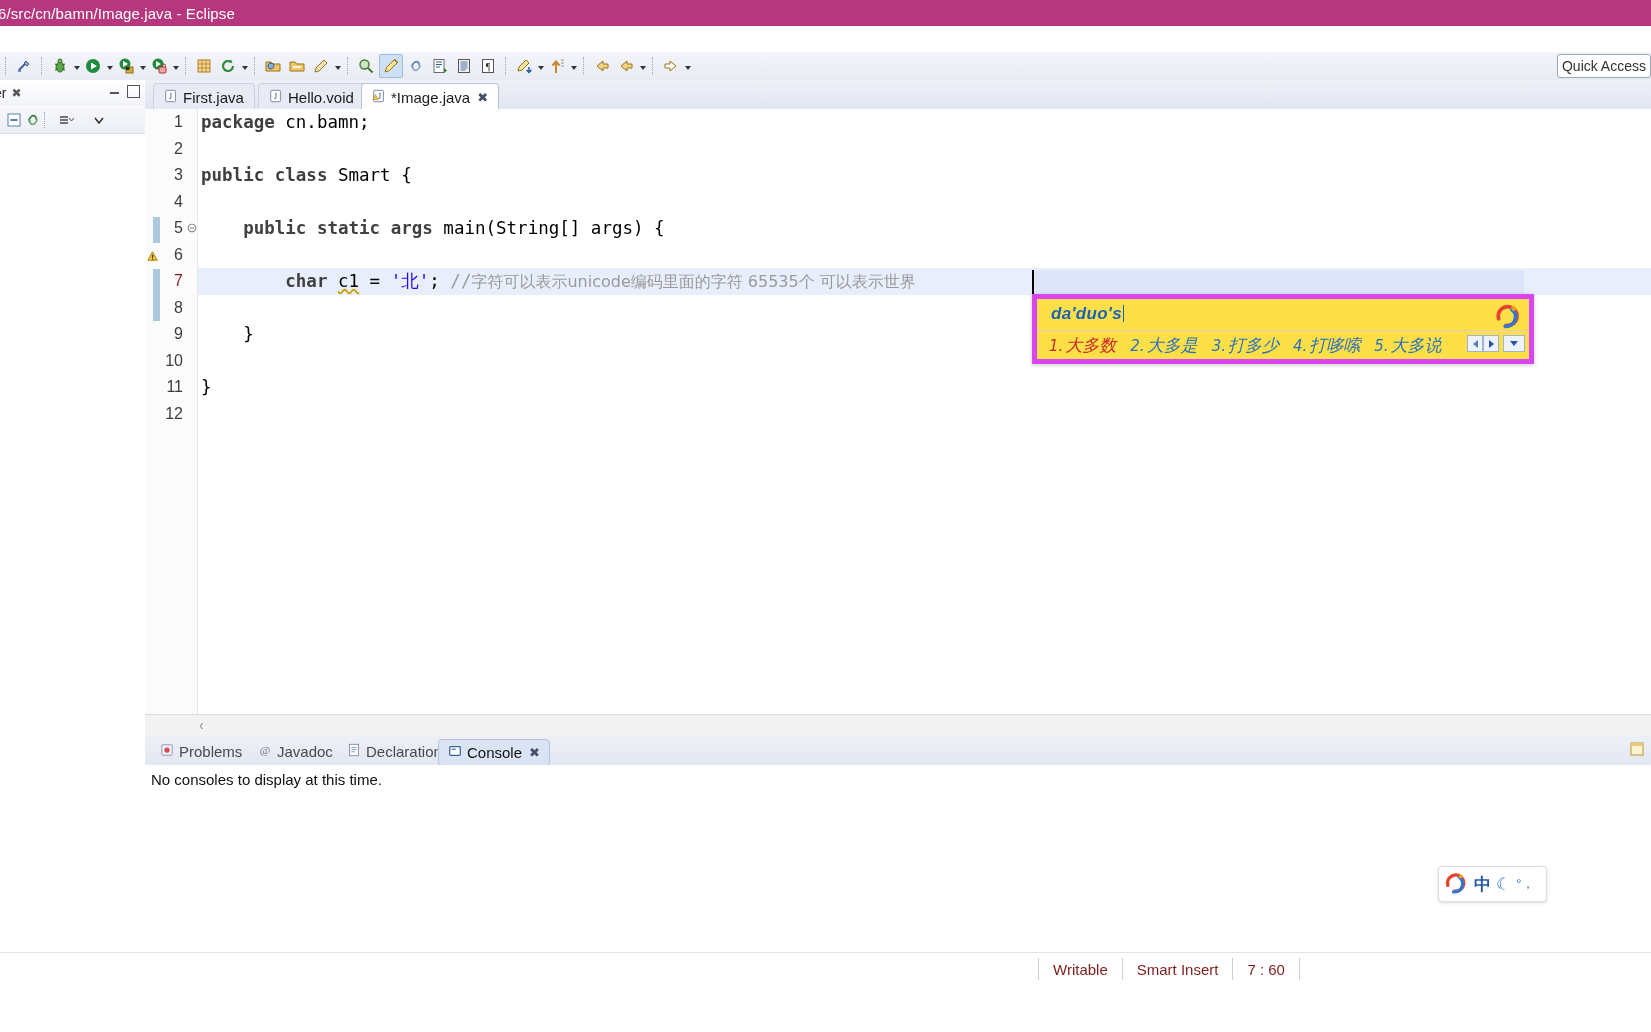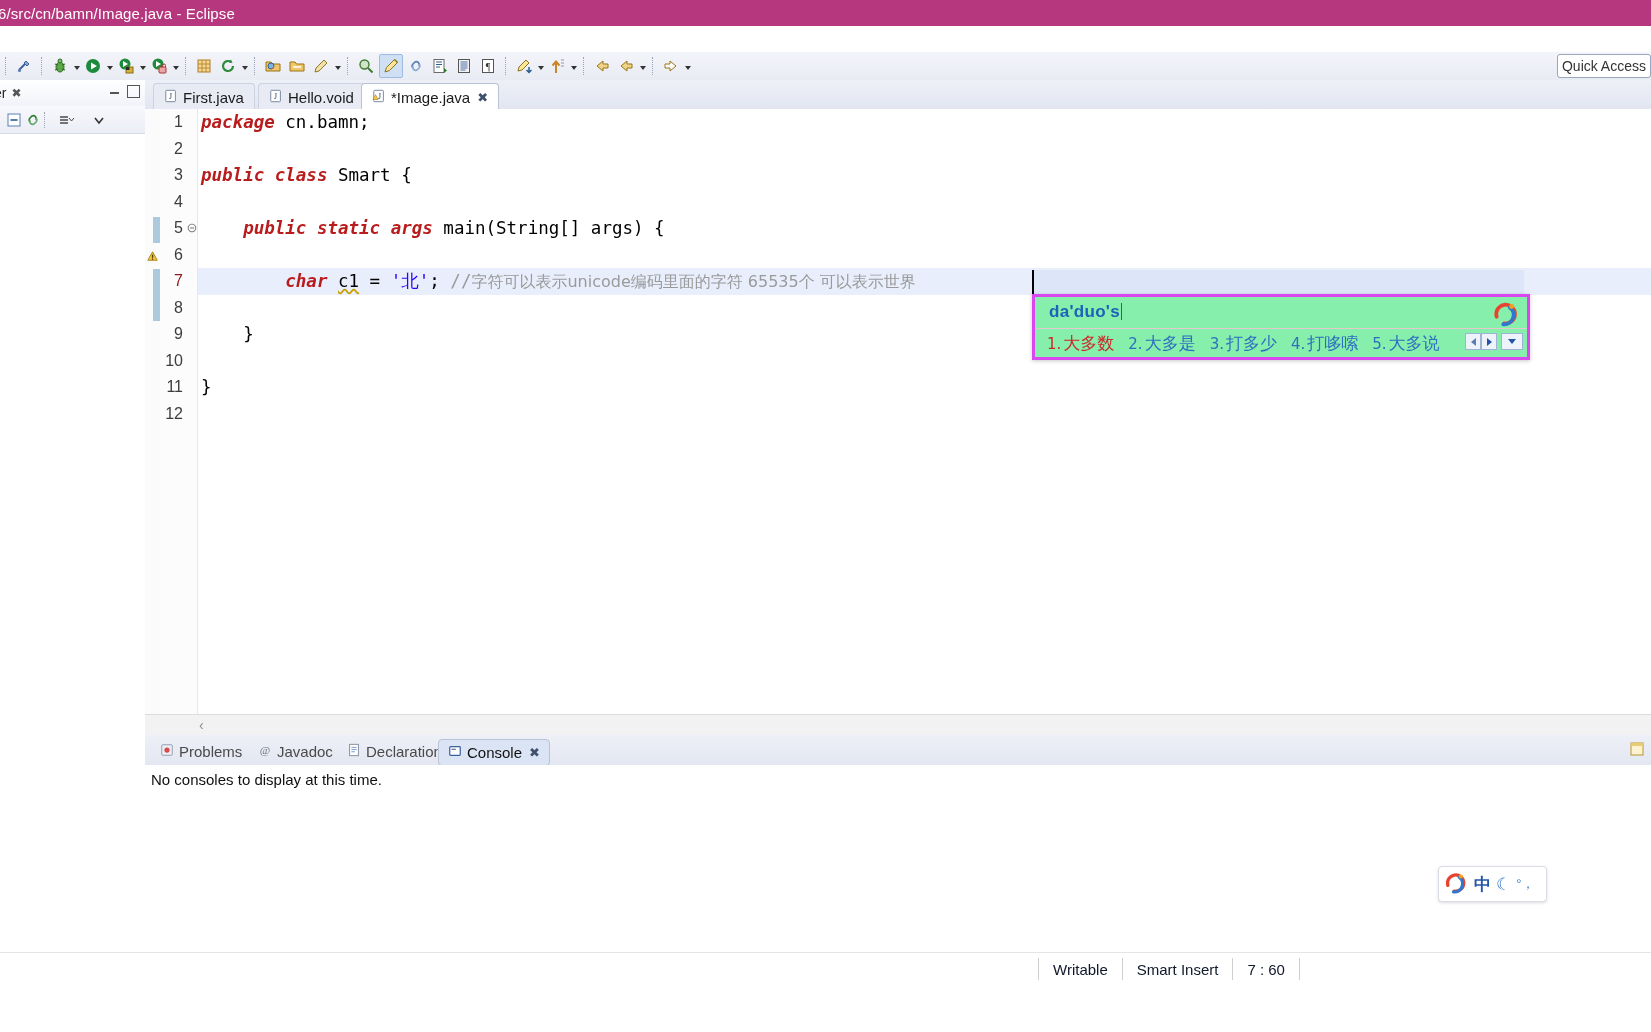--- a/index.html
+++ b/index.html
@@ -124,21 +124,21 @@
   .ln .num{
     position:absolute;left:0;top:0;width:38px;text-align:right;
     color:#3d3d3d;font-family:"Liberation Sans",sans-serif;font-size:16px;
   }
   .ln .fold{position:absolute;left:41px;top:0;width:12px;text-align:center;
             color:#7a7a7a;font-size:13px;font-family:"Liberation Sans",sans-serif;}
   .ln .code{position:absolute;left:56px;top:0;}
   .ln.hl .hlbg{position:absolute;left:53px;top:0;right:0;height:26.5px;background:#e8eefb;}
   .ln.hl .num{color:#8b1a1a;}
 
-  .kw{color:#b91c1c;font-weight:bold;font-style:italic;}
+  .kw{color:#404040;font-weight:bold;}
   .str{color:#2a00ff;}
   .cmt{color:#9a9a9a;}
   .cmtcn{color:#9a9a9a;font-family:"DejaVu Sans",sans-serif;font-size:16px;}
   .plain{color:#000;}
   .sq{text-decoration:underline wavy #c8a000;text-decoration-skip-ink:none;}
 
   .anno-bar{
     position:absolute;left:8px;width:7px;background:#9fbfd8;opacity:.85;
   }
   .warnmark{position:absolute;left:0px;width:16px;height:16px;}
@@ -175,30 +175,31 @@
   }
   .cmaxbtn{position:absolute;right:6px;top:6px;width:16px;height:16px;}
 
   
   .statusbar{
     position:absolute;left:0;top:952px;width:1651px;height:80px;
     background:#ffffff;border-top:1px solid #e4e4e4;
   }
   .statusline{
     position:absolute;left:0;top:0px;width:1651px;height:32px;
-    display:flex;align-items:center;font-size:15px;color:#0f172a;
+    display:flex;align-items:center;font-size:15px;color:#7f1d1d;
   }
   .stcell{height:22px;display:flex;align-items:center;padding:0 14px;}
   .stdiv{width:1px;height:22px;background:#cfcfcf;}
 
   
   .ime{
     position:absolute;left:1032px;top:294px;width:492px;height:60px;
-    background:#86efac;border:3px solid #d946ef;
+    background:#fde047;border:5px solid #d946ef;
     box-shadow:0 1px 4px rgba(0,0,0,.22);
+    font-style:italic;
   }
   .ime .pinyin{
     position:absolute;left:14px;top:5px;font-size:17px;font-weight:bold;
     color:#1d61b8;font-family:"Liberation Sans",sans-serif;letter-spacing:.3px;
   }
   .ime .caret{
     display:inline-block;width:1.5px;height:17px;background:#1d61b8;
     vertical-align:-3px;margin-left:1px;
   }
   .ime .divline{position:absolute;left:0;top:31px;width:492px;height:1px;background:#e7c9cd;}

